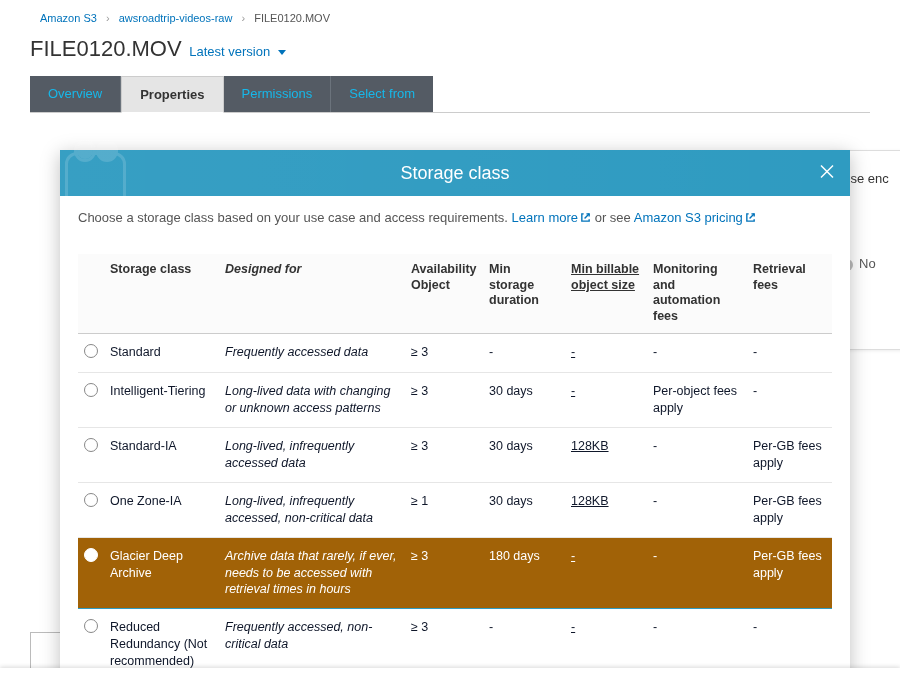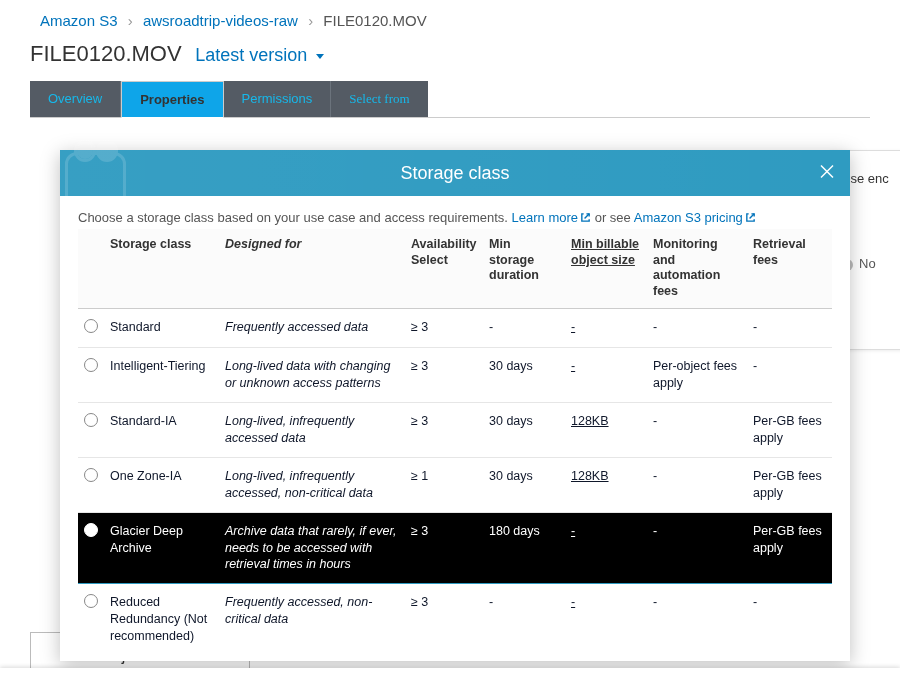--- a/index.html
+++ b/index.html
@@ -2,63 +2,63 @@
 <html><head>
 <meta charset="utf-8">
 <style>
   * { box-sizing: border-box; margin: 0; padding: 0; }
   body { font-family: "Helvetica Neue", Arial, sans-serif; font-size: 13px; color: #333; background: #fff; width: 900px; height: 680px; overflow: hidden; position: relative; }
   a { color: #0073bb; text-decoration: none; cursor: pointer; }
 
   .page { padding: 10px 30px 0 30px; }
 
   
-  .breadcrumb { font-size: 15px; padding: 2px 0 12px 10px; color: #999; }
+  .breadcrumb { font-size: 11px; padding: 2px 0 12px 10px; color: #999; }
   .breadcrumb .sep { color: #999; padding: 0 6px; }
   .breadcrumb .current { color: #555; }
 
   
   .title-row { padding: 0 0 14px 0; }
   .title { font-size: 22px; font-weight: 400; color: #333; display: inline-block; }
-  .version-link { font-size: 18px; color: #0073bb; margin-left: 10px; }
+  .version-link { font-size: 13px; color: #0073bb; margin-left: 4px; }
   .caret-down { display:inline-block; width:0; height:0; border-left:4px solid transparent; border-right:4px solid transparent; border-top:5px solid #0073bb; margin-left:4px; vertical-align: middle;}
 
   
   .tabs { display: flex; border-bottom: 1px solid #ccc; }
   .tab { padding: 10px 18px; font-size: 13px; background: #545b64; color: #16b8ea; cursor: pointer; border-right: 1px solid #6b737c; }
-  .tab:last-child { border-right: none; font-family: Liberation Serif, serif; }
-  .tab.active { background: #0ea5e9; color: #333; border: 1px solid #ccc; border-bottom: 1px solid #fff; margin-bottom: -1px; font-weight: bold; }
+  .tab:last-child { border-right: none; }
+  .tab.active { background: #e5e5e5; color: #333; border: 1px solid #ccc; border-bottom: 1px solid #fff; margin-bottom: -1px; font-weight: bold; }
 
   
   .side-panel { position: absolute; right: -10px; top: 150px; width: 80px; height: 200px; border: 1px solid #ddd; background: #fff; padding: 20px 10px; font-size: 13px; color: #555; box-shadow: 0 1px 3px rgba(0,0,0,0.08); }
   .side-panel .side-title { color:#333; margin-bottom: 70px; }
   .side-panel .gray-dot { display:inline-block; width:12px; height:12px; border-radius:50%; background:#bbb; margin-right:6px; vertical-align:middle;}
 
   
   .object-lock-card { position: absolute; left: 30px; bottom: 0; width: 220px; height: 48px; border: 1px solid #bbb; background: #fff; display:flex; align-items:center; justify-content:center; font-size:16px; color:#333; }
 
   
   .modal { position: absolute; left: 60px; top: 150px; width: 790px; background: #fff; box-shadow: 0 4px 18px rgba(0,0,0,0.25); }
   .modal-header { background: #2f9bc1; color: #fff; height: 46px; display: flex; align-items: center; justify-content: center; position: relative; background-image: linear-gradient(to right, rgba(255,255,255,0.04), rgba(255,255,255,0)); }
   .modal-header .deco { position:absolute; left:0; top:0; bottom:0; width:220px; opacity:0.15; }
   .modal-header .deco::before { content:""; position:absolute; left:5px; top:2px; width:55px; height:55px; border:3px solid #fff; border-radius:12px; }
   .modal-header .deco::after { content:""; position:absolute; left:14px; top:-10px; width:16px; height:16px; border:3px solid #fff; border-radius:50%; box-shadow: 22px 0 0 -1px #fff inset, 22px 0 0 0 #fff; }
   .modal-title { font-size: 18px; font-weight: 400; z-index:1;}
   .modal-close { position: absolute; right: 14px; top: 50%; transform: translateY(-50%); cursor: pointer; z-index:1;}
   .modal-close svg { width: 18px; height: 18px; stroke: #fff; stroke-width: 1.5; }
 
   .modal-body { padding: 14px 18px 6px 18px; }
-  .modal-desc { font-size: 13px; color: #555; margin-bottom: 3px; }
+  .modal-desc { font-size: 13px; color: #555; margin-bottom: 28px; }
   .ext-icon { display:inline-block; margin-left:2px; vertical-align:-1px;}
   .ext-icon svg { width:11px; height:11px; stroke:#0073bb; fill:none; stroke-width:1.5;}
 
   table.sc { width: 100%; border-collapse: collapse; font-size: 12.5px; }
   table.sc thead th { text-align: left; font-weight: bold; color: #333; padding: 8px 6px; border-bottom: 1px solid #ccc; background:#fbfbfb; vertical-align: top; line-height:1.25;}
   table.sc tbody td { padding: 10px 6px; border-bottom: 1px solid #e6e6e6; vertical-align: top; line-height: 1.35; color:#0f172a;}
-  table.sc tbody tr.selected td { background: #000000; color: #fff; border-bottom-color:#2f9bc1;}
+  table.sc tbody tr.selected td { background: #a16207; color: #fff; border-bottom-color:#2f9bc1;}
   table.sc tbody tr:last-child td { border-bottom: none; }
   .col-radio { width: 26px; }
   .col-name { width: 115px; }
   .col-designed { width: 186px; font-style: italic; }
   .col-az { width: 78px; }
   .col-mindur { width: 82px; }
   .col-minsize { width: 82px; text-decoration: underline; }
   .col-monitor { width: 100px; }
   .col-retrieval { }
 
@@ -134,21 +134,21 @@
               <path d="M10 2L5 7"></path>
             </svg></span></a>
     </div>
 
     <table class="sc">
       <thead>
         <tr>
           <th class="col-radio"></th>
           <th class="col-name">Storage class</th>
           <th class="col-designed">Designed for</th>
-          <th class="col-az">Availability Select</th>
+          <th class="col-az">Availability Object</th>
           <th class="col-mindur">Min storage duration</th>
           <th class="col-minsize">Min billable object size</th>
           <th class="col-monitor">Monitoring and automation fees</th>
           <th class="col-retrieval">Retrieval fees</th>
         </tr>
       </thead>
       <tbody id="sc-tbody">
           <tr>
             <td class="col-radio"><span class="radio"></span></td>
             <td class="col-name">Standard</td>

